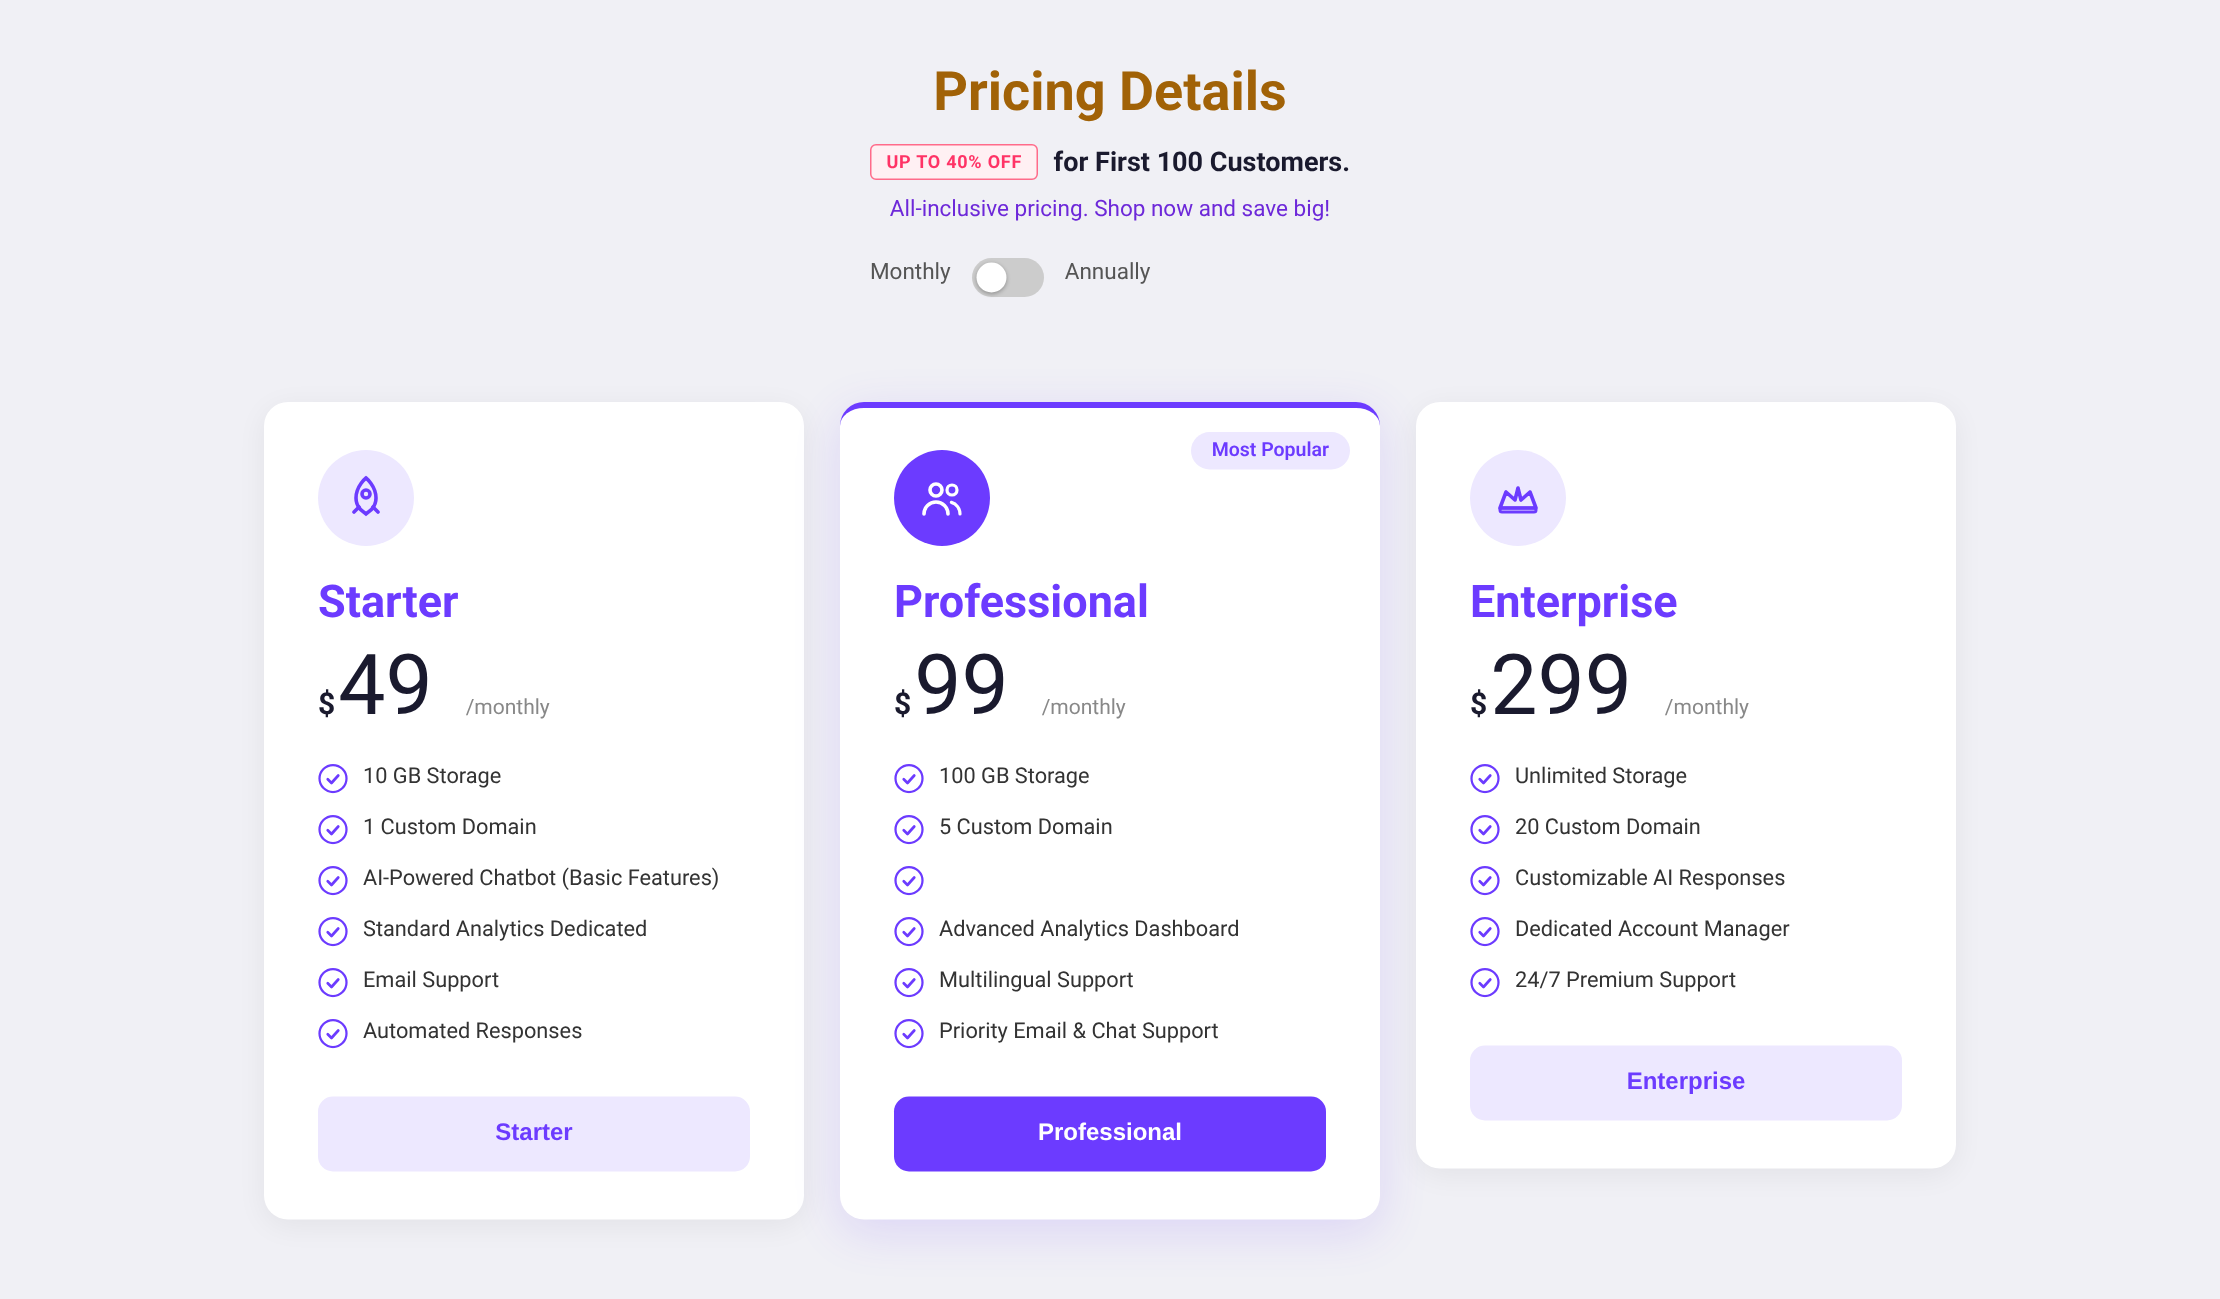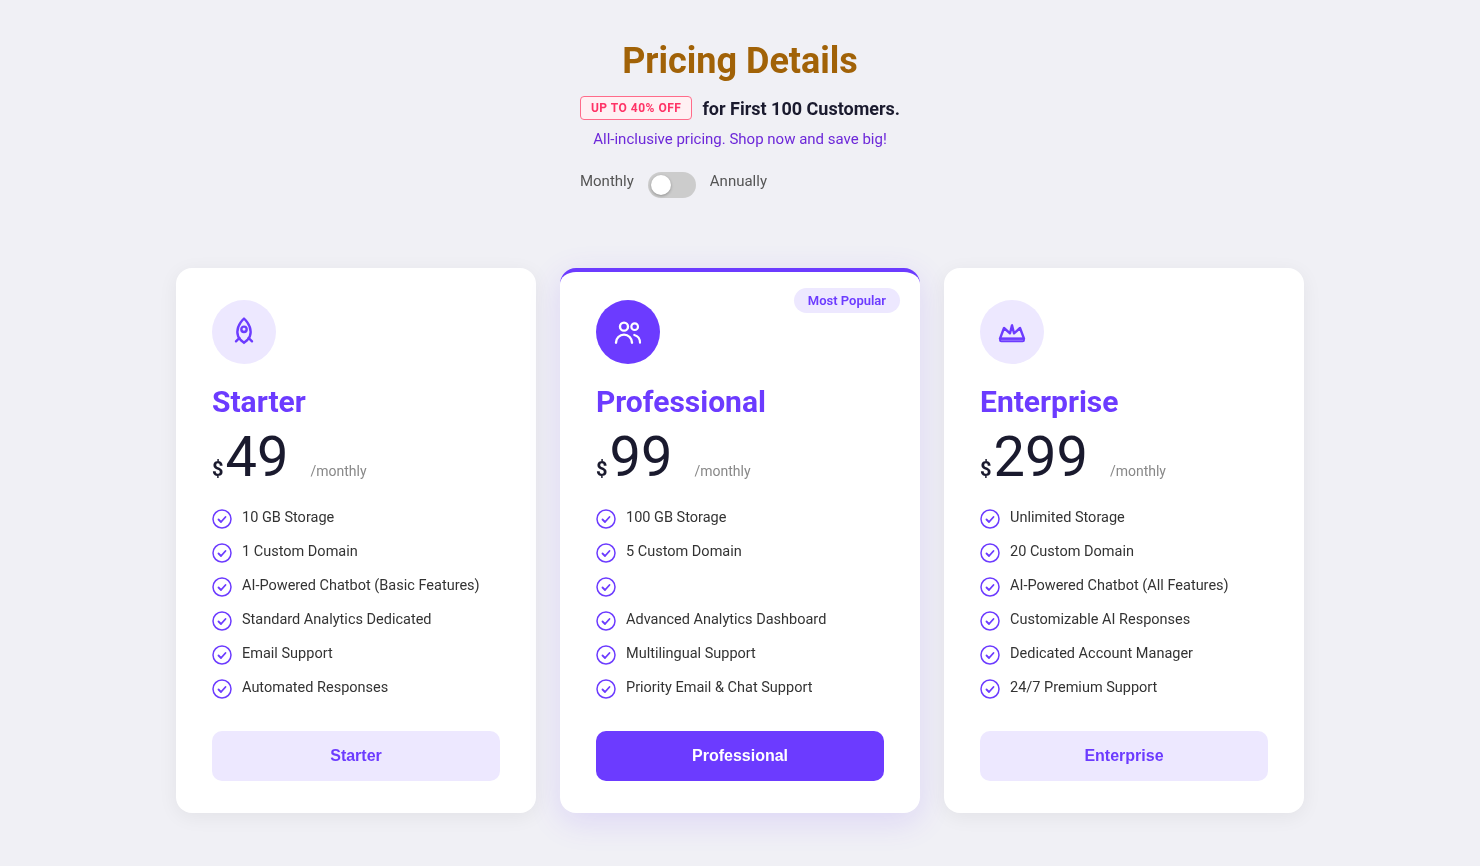--- a/index.html
+++ b/index.html
@@ -359,27 +359,20 @@
             <circle cx="10" cy="10" r="9" stroke="#6c3bff" stroke-width="1.5" fill="none"></circle>
             <path d="M6.5 10.5l2.5 2.5 4.5-5" stroke="#6c3bff" stroke-width="1.8" stroke-linecap="round" stroke-linejoin="round" fill="none"></path>
           </svg>
         <span>20 Custom Domain</span>
       </li>
       <li>
         <svg class="check-icon" viewBox="0 0 20 20">
             <circle cx="10" cy="10" r="9" stroke="#6c3bff" stroke-width="1.5" fill="none"></circle>
             <path d="M6.5 10.5l2.5 2.5 4.5-5" stroke="#6c3bff" stroke-width="1.8" stroke-linecap="round" stroke-linejoin="round" fill="none"></path>
           </svg>
-        <span>AI-Powered Chatbot (All Features)</span>
-      </li>
-      <li>
-        <svg class="check-icon" viewBox="0 0 20 20">
-            <circle cx="10" cy="10" r="9" stroke="#6c3bff" stroke-width="1.5" fill="none"></circle>
-            <path d="M6.5 10.5l2.5 2.5 4.5-5" stroke="#6c3bff" stroke-width="1.8" stroke-linecap="round" stroke-linejoin="round" fill="none"></path>
-          </svg>
         <span>Customizable AI Responses</span>
       </li>
       <li>
         <svg class="check-icon" viewBox="0 0 20 20">
             <circle cx="10" cy="10" r="9" stroke="#6c3bff" stroke-width="1.5" fill="none"></circle>
             <path d="M6.5 10.5l2.5 2.5 4.5-5" stroke="#6c3bff" stroke-width="1.8" stroke-linecap="round" stroke-linejoin="round" fill="none"></path>
           </svg>
         <span>Dedicated Account Manager</span>
       </li>
       <li>

